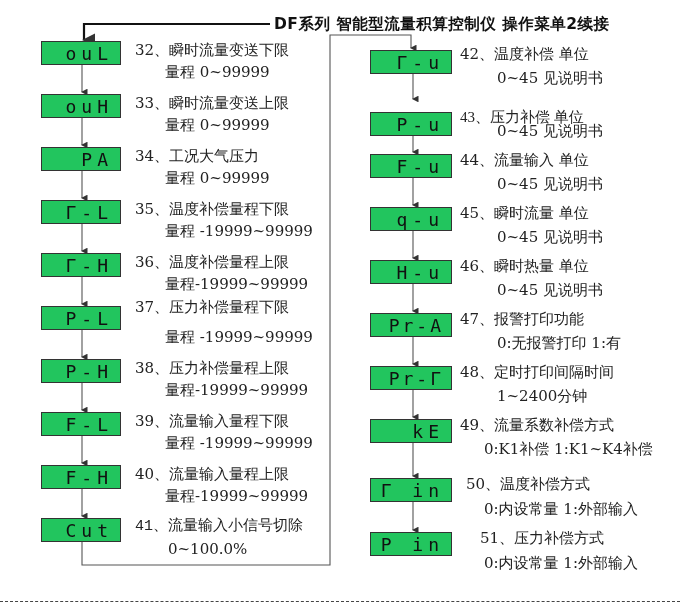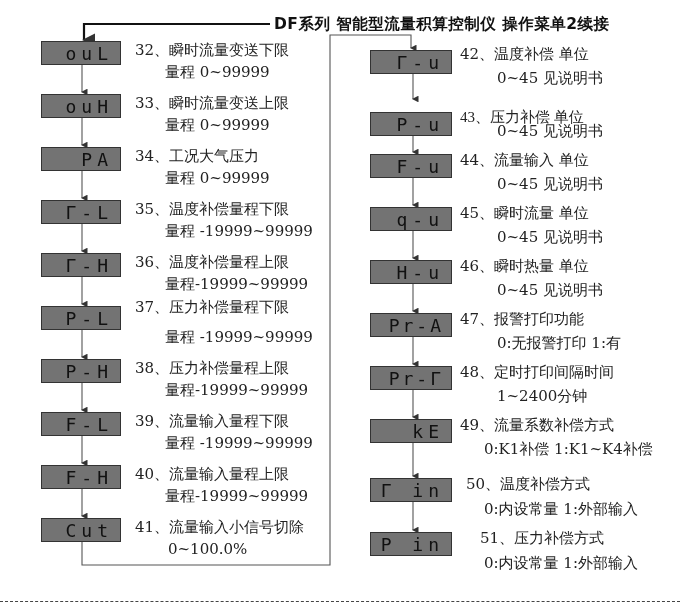--- a/index.html
+++ b/index.html
@@ -1,18 +1,18 @@
 <!DOCTYPE html>
 <html><head>
 <meta charset="utf-8">
 <style>
   html,body{margin:0;padding:0;background:#fff;}
   body{width:680px;height:615px;position:relative;overflow:hidden;font-family:"DejaVu Serif","Liberation Serif",serif;color:#222;}
   .title{position:absolute;left:274px;top:14px;font-family:"DejaVu Sans","Liberation Sans",sans-serif;font-weight:bold;font-size:15.5px;letter-spacing:0.5px;color:#111;white-space:nowrap;}
-  .box{position:absolute;width:80px;height:24px;border:1.2px solid #333;background:#737373;box-sizing:border-box;}
+  .box{position:absolute;width:80px;height:24px;border:1.2px solid #333;background:#22c55e;box-sizing:border-box;}
   .box.r{width:82px;}
   .seg{position:absolute;right:7px;top:1px;font-family:"DejaVu Sans Mono","Liberation Mono",monospace;font-size:18px;letter-spacing:5px;line-height:22px;color:#111;white-space:pre;}
   .txt{position:absolute;font-size:15px;line-height:20px;white-space:nowrap;color:#222;}
   svg{position:absolute;left:0;top:0;}
   .dash{position:absolute;left:0;top:601px;width:680px;border-top:1.5px dashed #444;}
 </style>
 </head>
 <body>
 
 <div class="title">DF系列  智能型流量积算控制仪  操作菜单2续接</div>
@@ -102,21 +102,21 @@
 
   <div class="box" style="left:41px;top:465px;">
       <span class="seg">F-H</span>
     </div>
   <div class="txt" style="left:135px;top:464px;">40、流量输入量程上限</div>
   <div class="txt" style="left:165px;top:486px;">量程-19999~99999</div>
 
   <div class="box" style="left:41px;top:518px;">
       <span class="seg">Cut</span>
     </div>
-  <div class="txt" style="left:135px;top:517px;">41、流量输入小信号切除</div>
+  <div class="txt" style="left:135px;top:517px;font-family:Liberation Mono, monospace;">41、流量输入小信号切除</div>
   <div class="txt" style="left:168px;top:539px;">0~100.0%</div>
 </div>
 
 <div>
   <div class="box r" style="left:370px;top:50px;">
       <span class="seg">Γ-u</span>
     </div>
   <div class="txt" style="left:460px;top:44px;">42、温度补偿   单位</div>
   <div class="txt" style="left:497px;top:68px;">0~45   见说明书</div>
 

